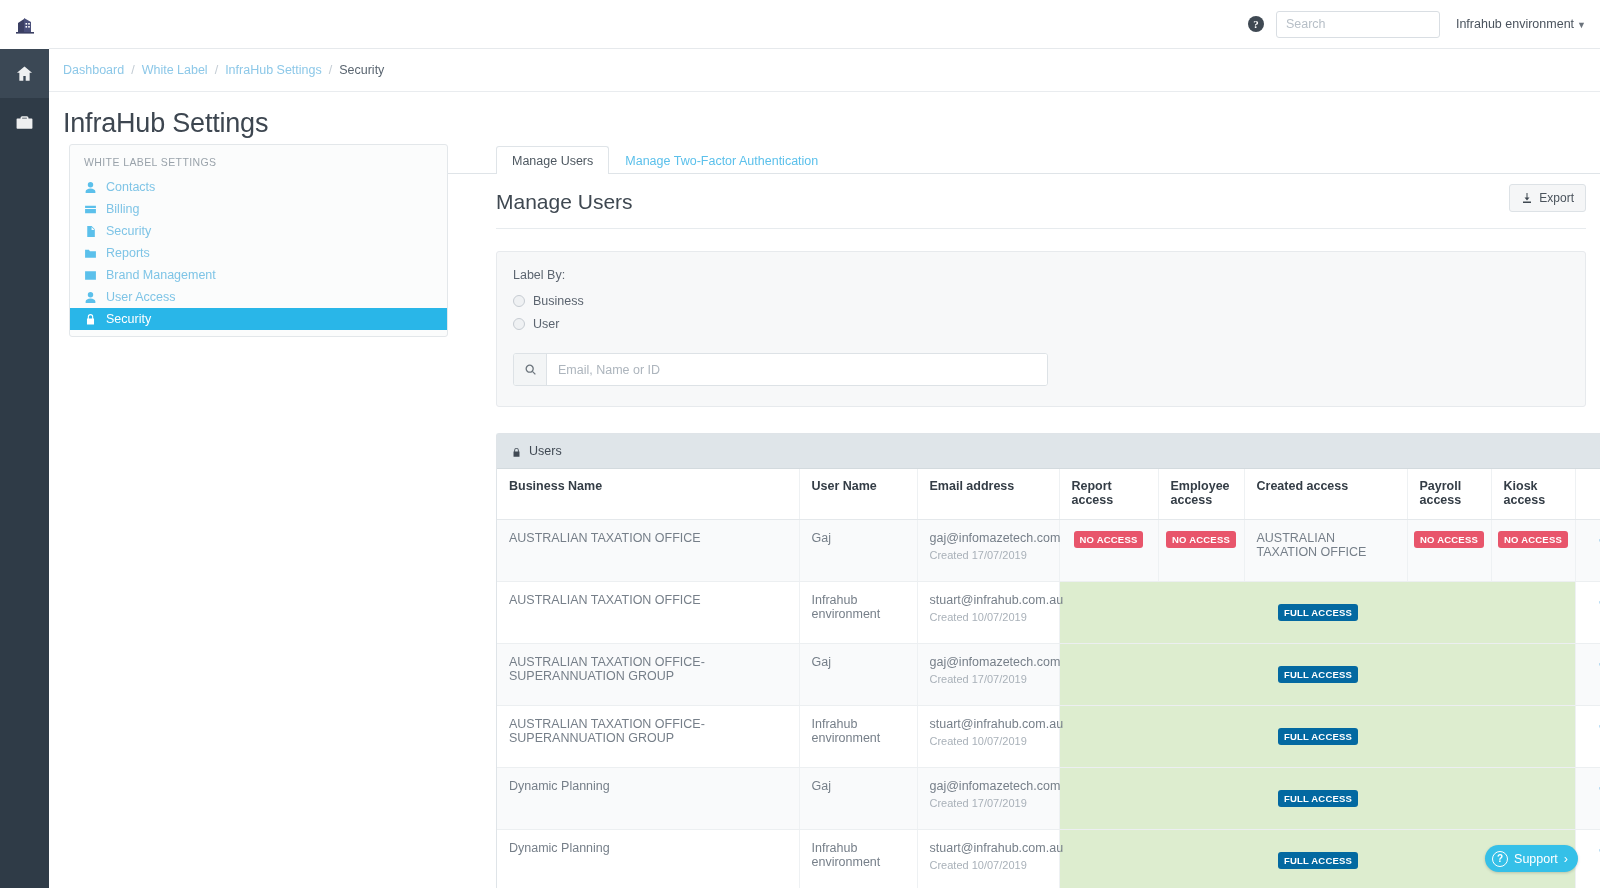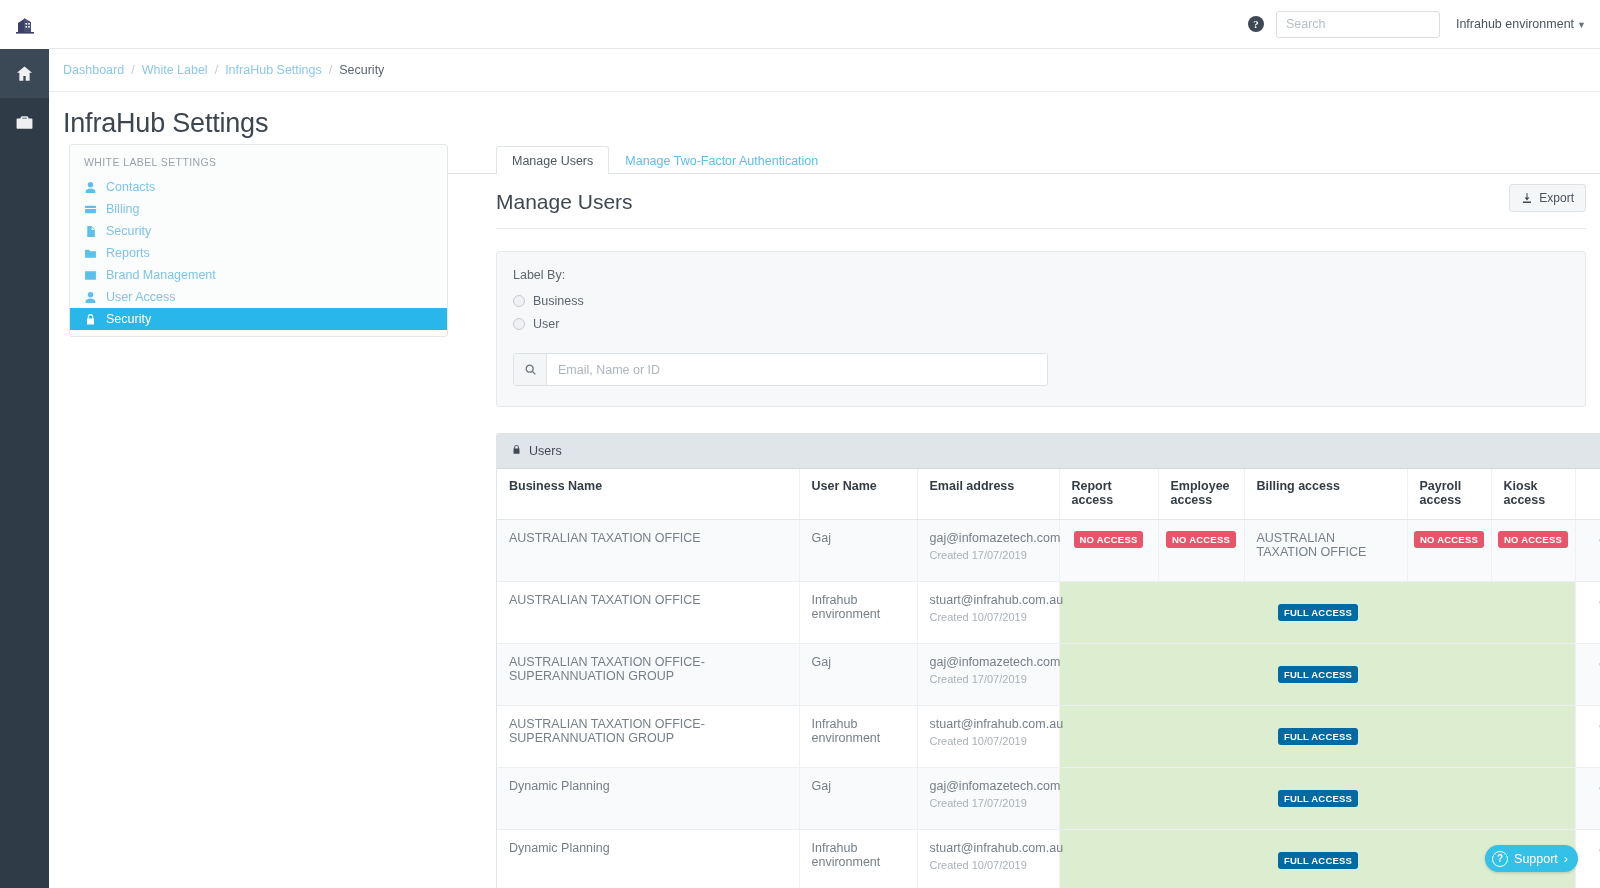--- a/index.html
+++ b/index.html
@@ -169,21 +169,21 @@
   .search-field::placeholder { color:#adb5bd; }
 
   
   .users-card {
     margin:26px 0 0 48px; border:1px solid #dfe4e8; border-right:none;
     border-radius:3px 0 0 0; background:#fff;
   }
   .users-head {
     background:#dfe5e9; padding:10px 0 10px 14px;
     font-size:12.5px; color:#414a54;
-    display:flex; align-items:flex-start; gap:7px;
+    display:flex; align-items:flex-end; gap:7px;
     border-bottom:1px solid #d3dade;
   }
   table { border-collapse:collapse; width:100%; table-layout:fixed; }
   th {
     text-align:left; font-size:12.5px; color:#343d46; font-weight:bold;
     padding:10px 10px 12px 12px; vertical-align:top;
     border-bottom:1px solid #e4e8eb; border-right:1px solid #eef1f3;
     background:#fff;
   }
   td {
@@ -378,21 +378,21 @@
             <col style="width:84px">
             <col style="width:56px">
         </colgroup>
         <thead>
           <tr>
             <th>Business Name</th>
             <th>User Name</th>
             <th>Email address</th>
             <th>Report access</th>
             <th>Employee access</th>
-            <th>Billing access</th>
+            <th>Created access</th>
             <th>Payroll access</th>
             <th>Kiosk access</th>
             <th></th>
           </tr>
         </thead>
         <tbody>
             <tr class="odd">
               <td>AUSTRALIAN TAXATION OFFICE</td>
               <td>Gaj</td>
               <td>gaj@infomazetech.com<span class="created">Created 17/07/2019</span></td>

